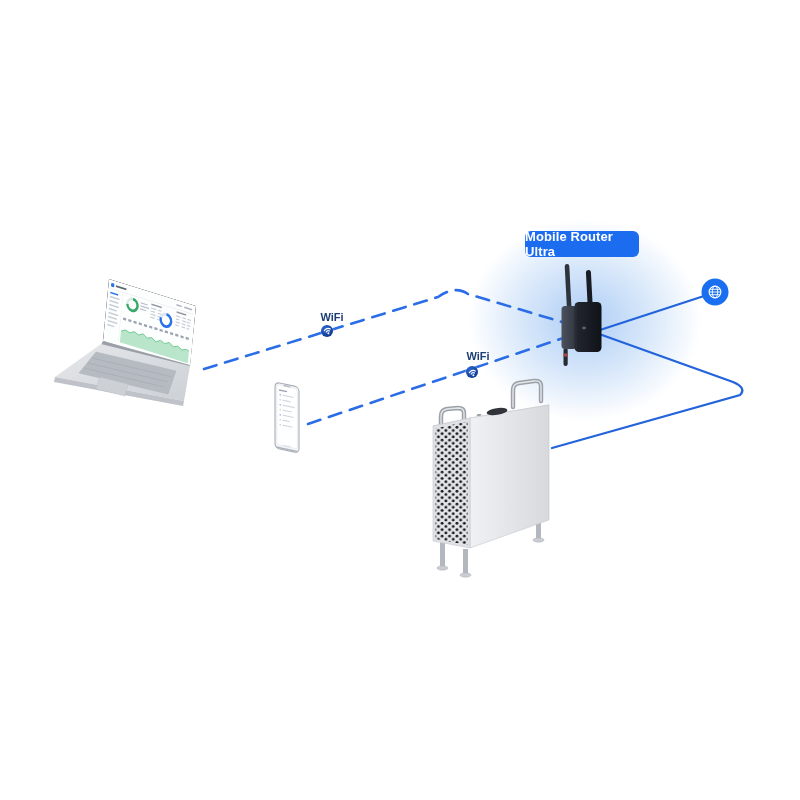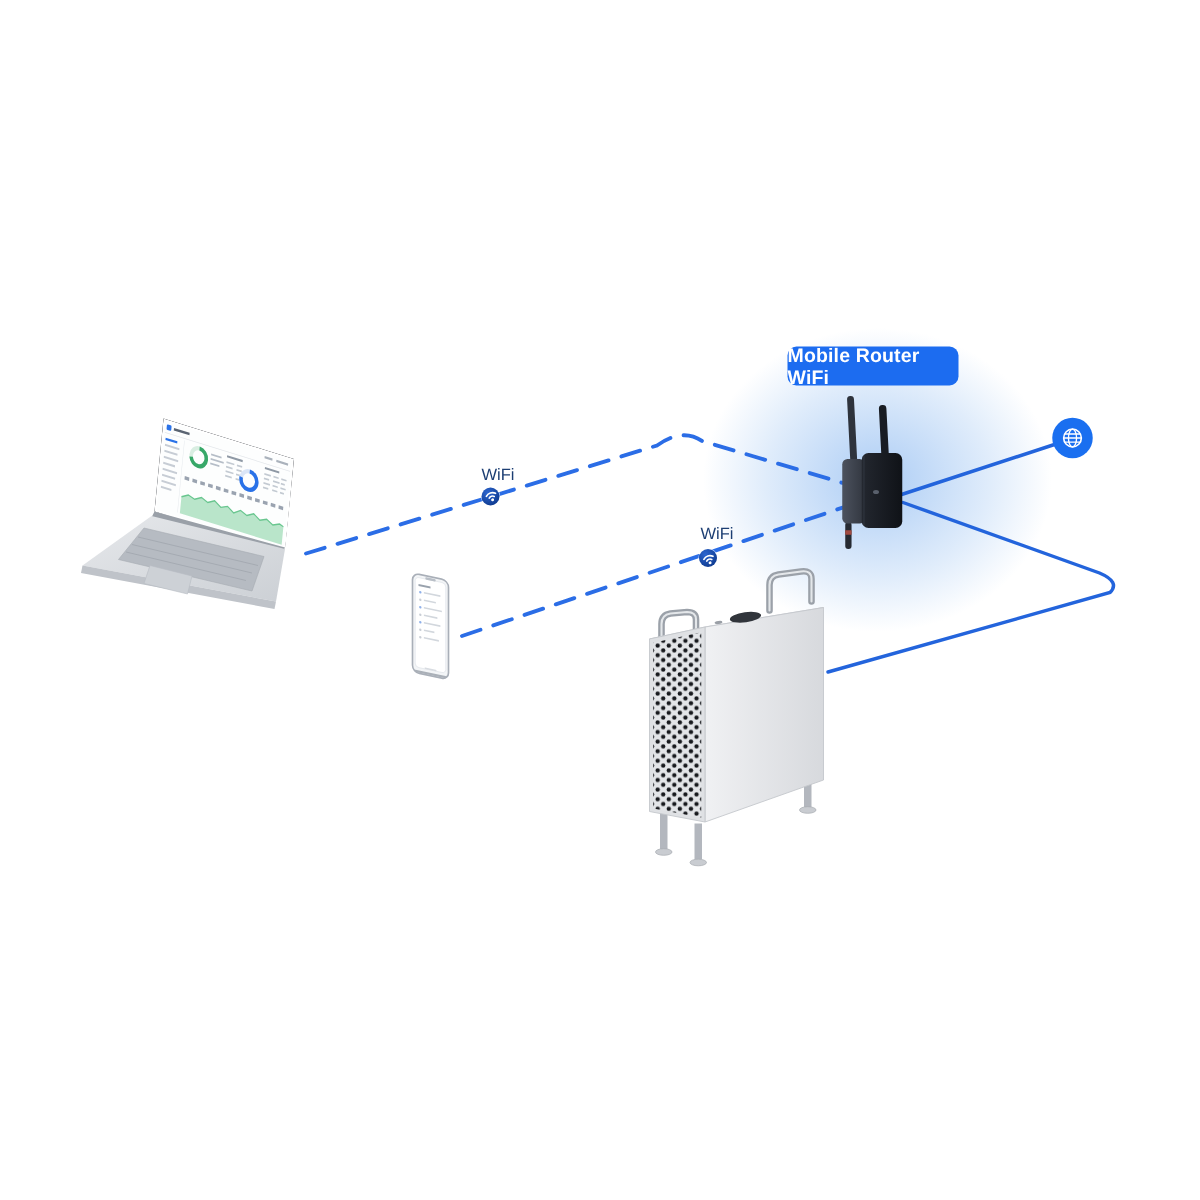--- a/index.html
+++ b/index.html
@@ -13,21 +13,21 @@
     pointer-events:none;
   }
   svg.scene{position:absolute;left:0;top:0;}
   .router-label{
     position:absolute;left:525px;top:231px;width:114px;height:26px;
     background:#1c6cf0;border-radius:6px;color:#ffffff;
     font-size:13px;font-weight:700;display:flex;align-items:center;justify-content:center;
     letter-spacing:0.1px;
   }
   .wifi-text{
-    position:absolute;color:#1c3e73;font-size:11px;font-weight:400;text-align:center;width:36px;
+    position:absolute;color:#1c3e73;font-size:11px;font-weight:700;text-align:center;width:36px;
   }
   .wifi-dot{
     position:absolute;width:12px;height:12px;border-radius:50%;
     background:radial-gradient(circle at 35% 30%,#2d66cf,#0e3a8f 80%);
     display:flex;align-items:center;justify-content:center;
     box-shadow:0 0 0 0.5px rgba(255,255,255,0.6);
   }
   .wifi-dot svg{display:block;transform:rotate(-18deg);}
 </style>
 </head>
@@ -219,21 +219,21 @@
     </g>
 
     <g transform="translate(715 292)">
       <circle cx="0" cy="0" r="13.5" fill="#1a6ff0"></circle>
       <circle cx="0" cy="0" r="5.9" fill="none" stroke="#ffffff" stroke-width="1.1"></circle>
       <ellipse cx="0" cy="0" rx="2.7" ry="5.9" fill="none" stroke="#ffffff" stroke-width="0.9"></ellipse>
       <path d="M -5.9 0 H 5.9 M -5.2 -2.7 H 5.2 M -5.2 2.7 H 5.2" stroke="#ffffff" stroke-width="0.9" fill="none"></path>
     </g>
   </svg>
 
-  <div class="router-label">Mobile Router WiFi</div>
+  <div class="router-label">Mobile Router Ultra</div>
 
   <div class="wifi-text" style="left:314px;top:311px;">WiFi</div>
   <div class="wifi-dot" style="left:321px;top:324.5px;">
     <svg width="11" height="11" viewBox="-5 -5 10 10">
       <path d="M -2.9 -0.6 A 4.1 4.1 0 0 1 2.9 -0.6" stroke="#ffffff" stroke-width="1" fill="none" stroke-linecap="round"></path>
       <path d="M -1.6 1 A 2.3 2.3 0 0 1 1.6 1" stroke="#ffffff" stroke-width="1" fill="none" stroke-linecap="round"></path>
       <circle cx="0" cy="2.6" r="0.9" fill="#ffffff"></circle>
     </svg>
   </div>
 

